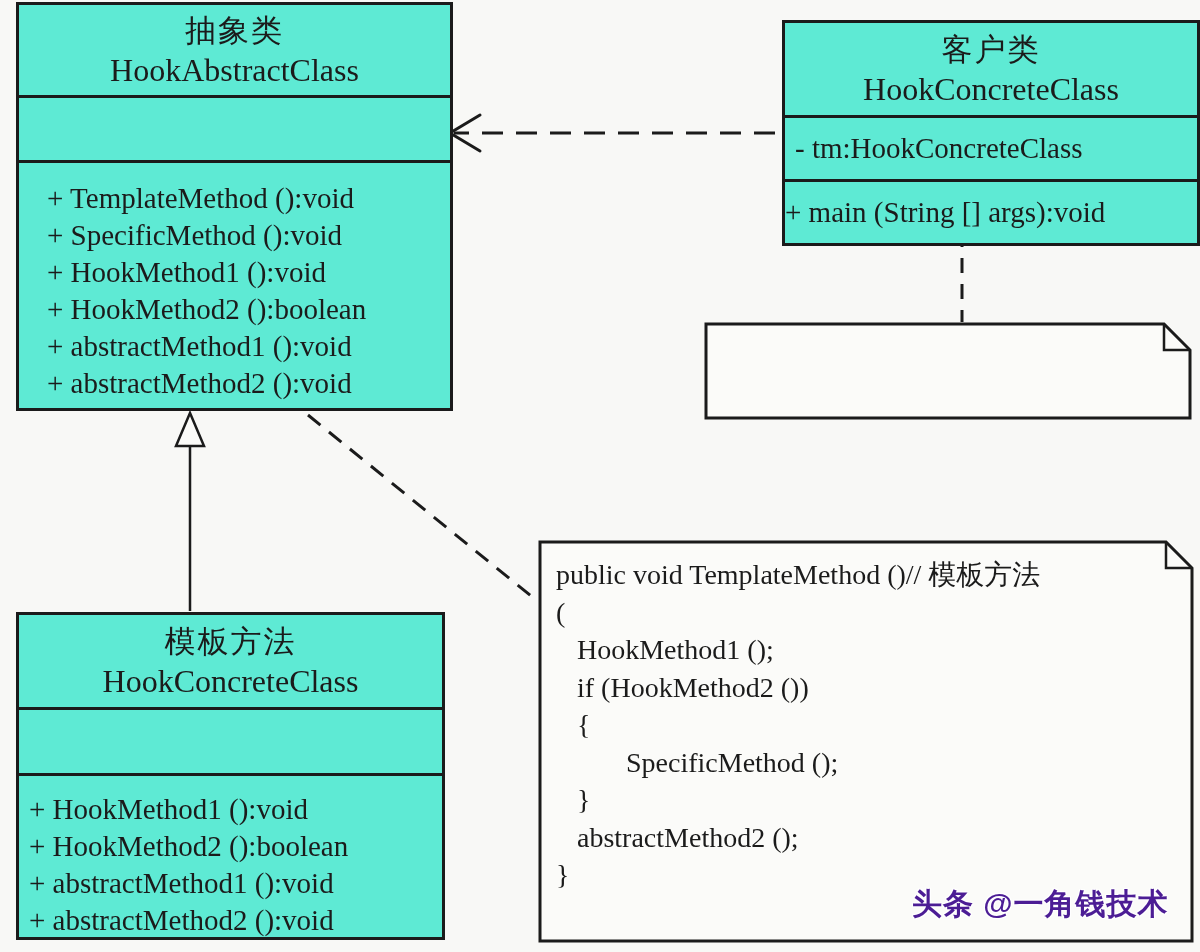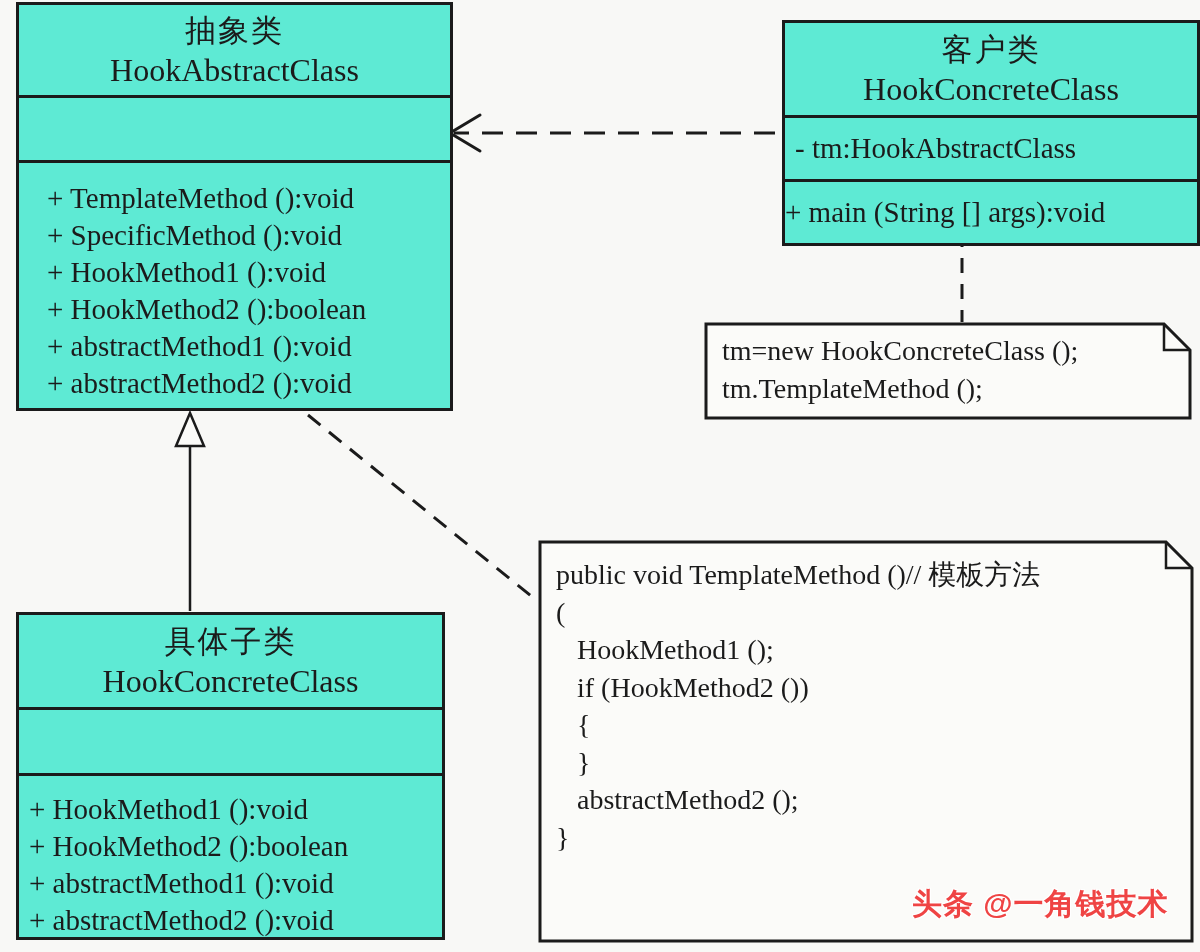--- a/index.html
+++ b/index.html
@@ -52,21 +52,21 @@
   }
   .note-line{
     font-size:28px;line-height:37.5px;white-space:pre;
   }
   
   #watermark{
     position:absolute;left:912px;top:884px;width:280px;
     z-index:3;
     font-family:"Liberation Sans","DejaVu Sans",sans-serif;
     font-size:30px;font-weight:bold;letter-spacing:1px;
-    color:#ef4444;
+    color:#4c1d95;
     text-shadow:-1px -1px 0 #fff,1px -1px 0 #fff,-1px 1px 0 #fff,1px 1px 0 #fff;
   }
 </style>
 </head>
 <body>
 
 <div id="canvas">
 
   <svg id="overlay" viewBox="0 0 1200 952" xmlns="http://www.w3.org/2000/svg">
 
@@ -102,52 +102,49 @@
         <div class="member-line">+ abstractMethod2 ():void</div>
       </div>
   </div>
 
   <div class="uml-class" style="left:774px;top:20px;width:418px;height:226px;">
     <div class="cls-title" style="height:92px;">
       <div class="cls-stereotype">客户类</div>
       <div class="cls-name">HookConcreteClass</div>
     </div>
     <div class="cls-attrs" style="height:64px;padding-left:10px;">
-        <div class="member-line">- tm:HookAbstractClass</div>
+        <div class="member-line">- tm:HookConcreteClass</div>
       </div>
     <div class="cls-methods" style="display:flex;flex-direction:column;justify-content:center;">
         <div class="member-line">+ main (String [] args):void</div>
       </div>
   </div>
 
   <div class="uml-class" style="left:8px;top:612px;width:429px;height:328px;">
     <div class="cls-title" style="height:92px;">
-      <div class="cls-stereotype">具体子类</div>
+      <div class="cls-stereotype">模板方法</div>
       <div class="cls-name">HookConcreteClass</div>
     </div>
     <div class="cls-attrs" style="height:66px;padding-left:10px;"></div>
     <div class="cls-methods" style="padding:15px 0 0 10px;">
         <div class="member-line">+ HookMethod1 ():void</div>
         <div class="member-line">+ HookMethod2 ():boolean</div>
         <div class="member-line">+ abstractMethod1 ():void</div>
         <div class="member-line">+ abstractMethod2 ():void</div>
       </div>
   </div>
 
-  <div class="note-text" style="left:722px;top:332px;">
-      <div class="note-line">tm=new HookConcreteClass ();</div>
-      <div class="note-line">tm.TemplateMethod ();</div>
-    </div>
 
   <div class="note-text" style="left:556px;top:556px;">
       <div class="note-line">public void TemplateMethod ()// 模板方法</div>
       <div class="note-line">(</div>
       <div class="note-line">   HookMethod1 ();</div>
       <div class="note-line">   if (HookMethod2 ())</div>
       <div class="note-line">   {</div>
+      <div class="note-line">          SpecificMethod ();</div>
       <div class="note-line">   }</div>
       <div class="note-line">   abstractMethod2 ();</div>
       <div class="note-line">}</div>
     </div>
 
   <div id="watermark">头条 @一角钱技术</div>
 
 </div>
 
 </body></html>

